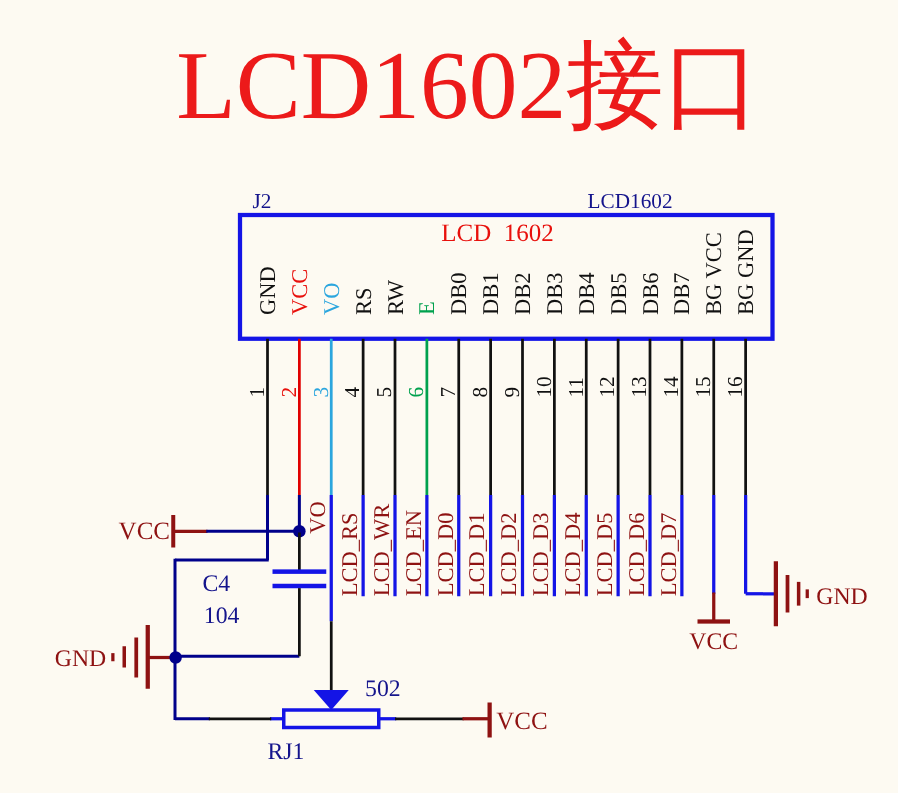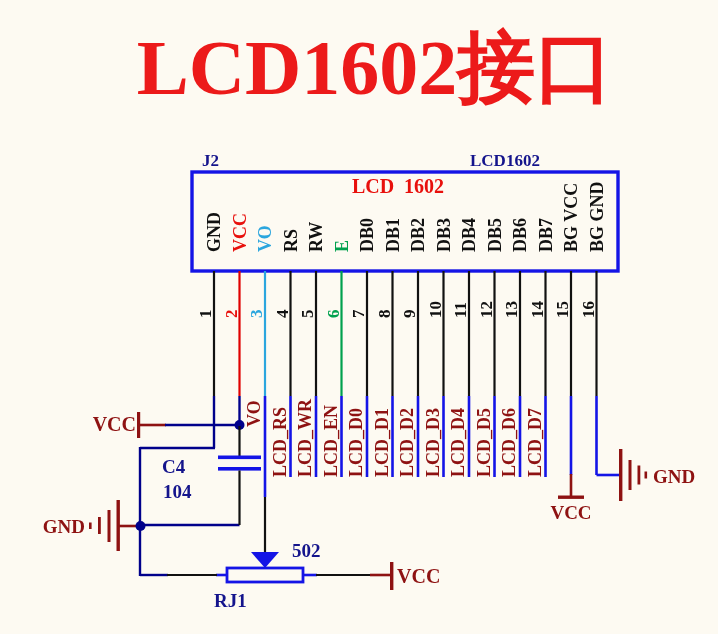--- a/index.html
+++ b/index.html
@@ -1,16 +1,16 @@
 <!DOCTYPE html>
 <html><head>
 <meta charset="utf-8">
 <style>
   html,body{margin:0;padding:0;background:#fdfaf2;}
-  .stage{position:relative;width:718px;height:634px;background:#fdfaf2;overflow:hidden;font-weight:bold;}
+  .stage{position:relative;width:718px;height:634px;background:#fdfaf2;overflow:hidden;}
   svg{display:block;}
   text{font-family:"Liberation Serif","DejaVu Serif",serif;}
   .title-t{font-size:78px;fill:#ec1a1a;}
   .red-t{fill:#e8100c;}
   .navy-t{fill:#14148c;}
   .dred-t{fill:#8e1212;}
   .cyan-t{fill:#2ba6de;}
   .green-t{fill:#00a14e;}
   .black-t{fill:#111;}
   .fs17{font-size:17px;}

